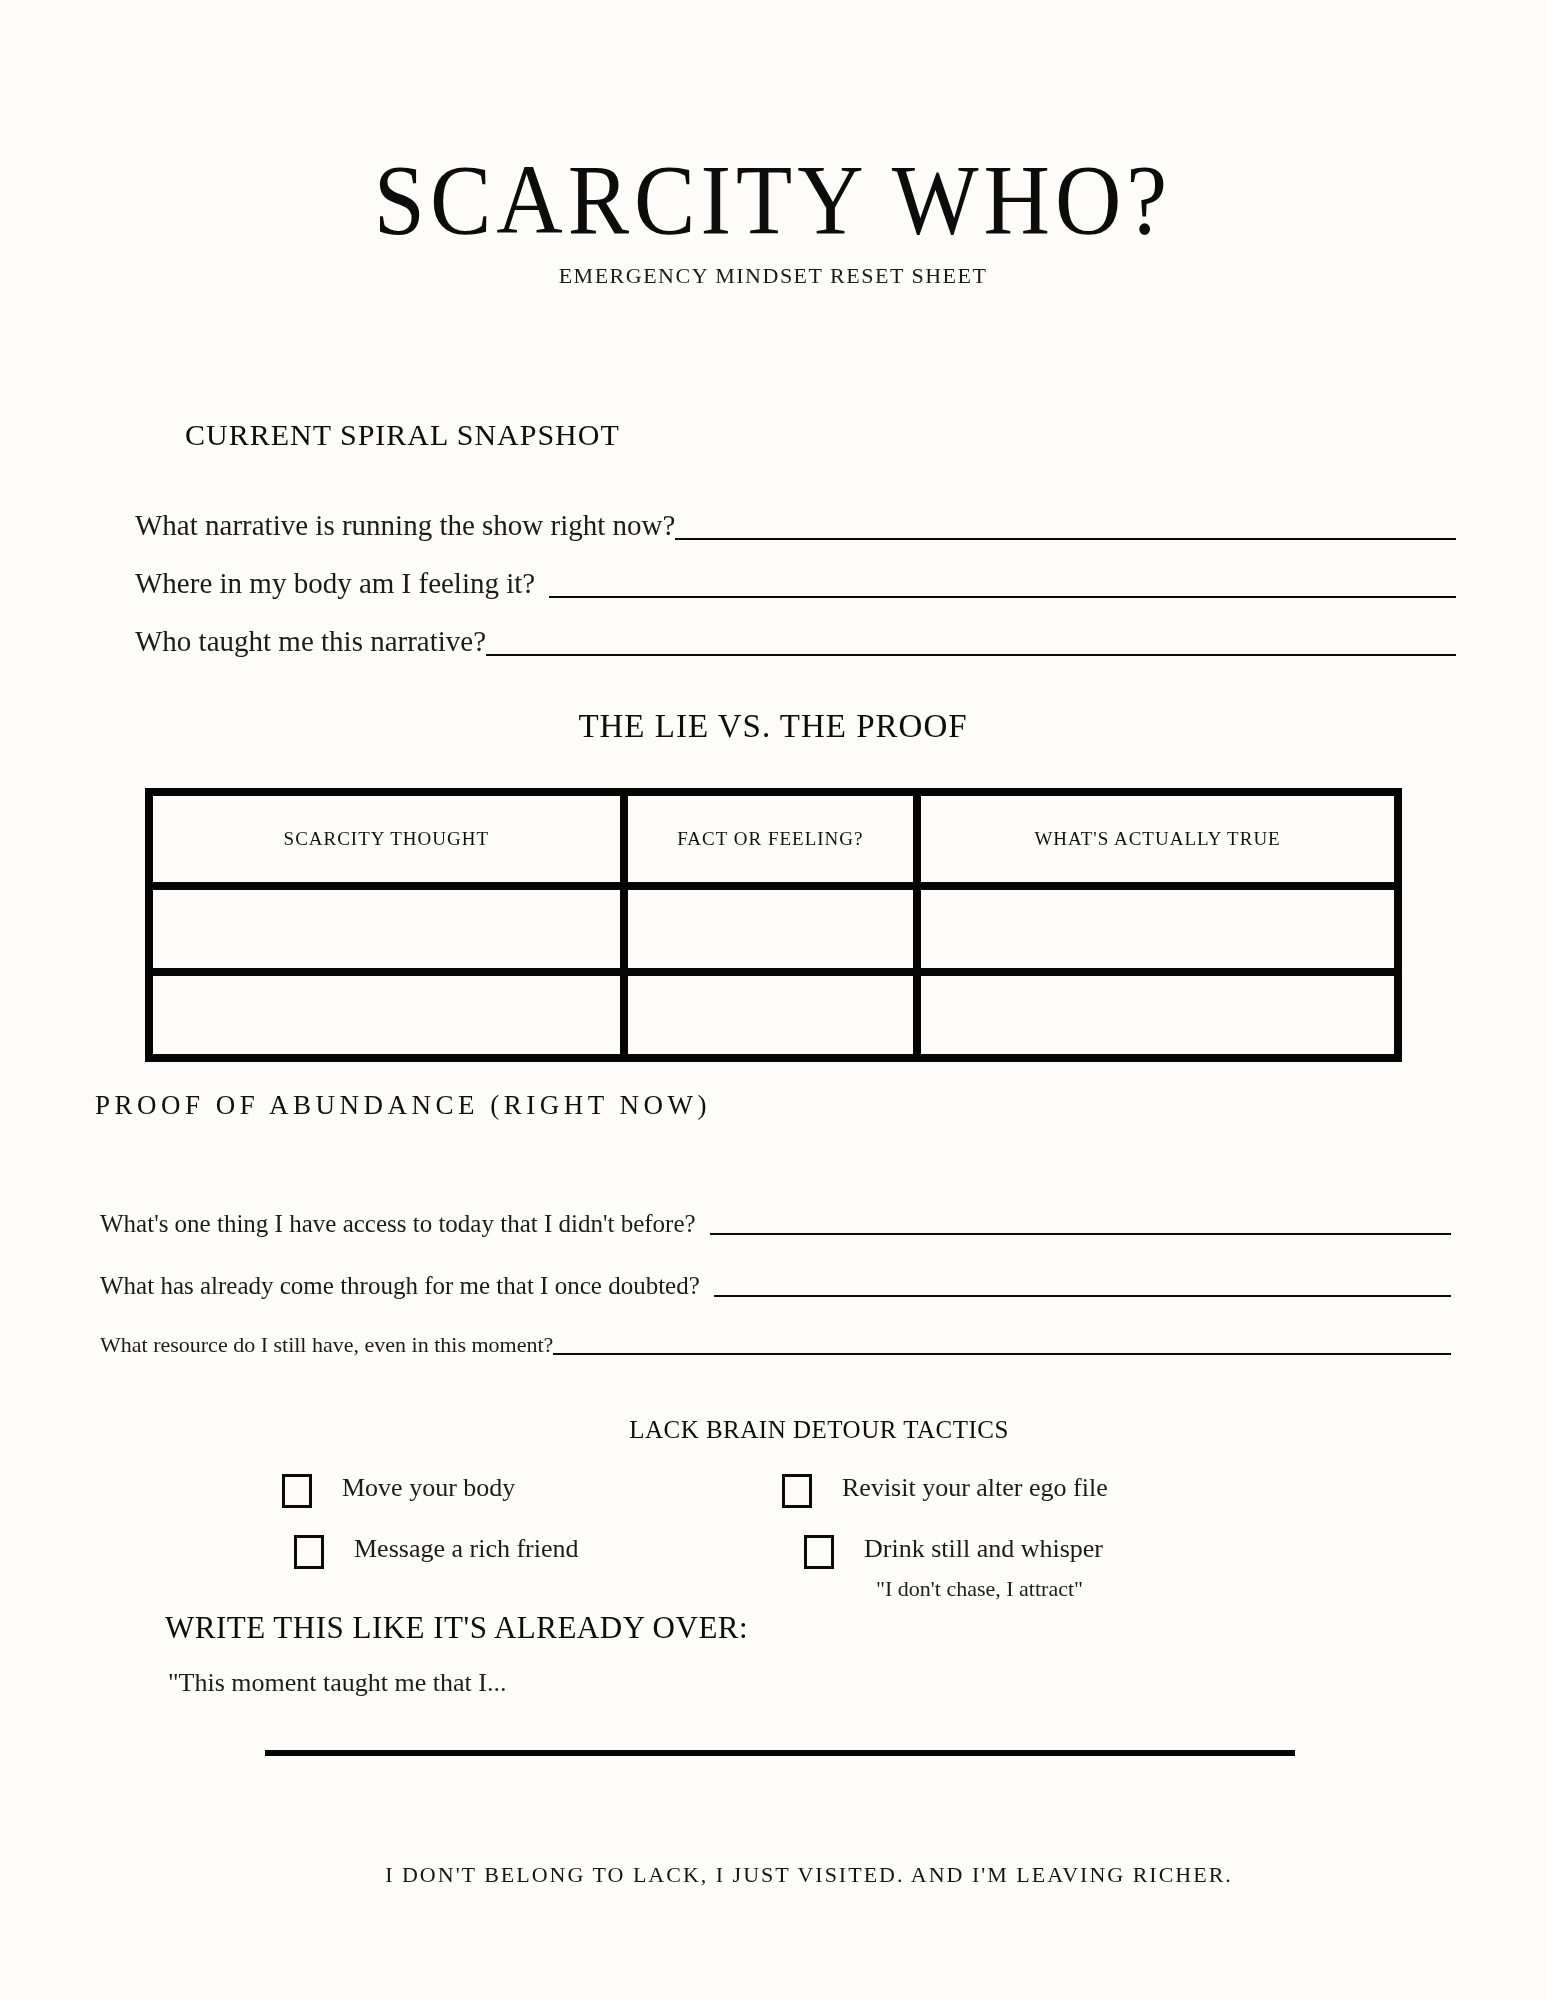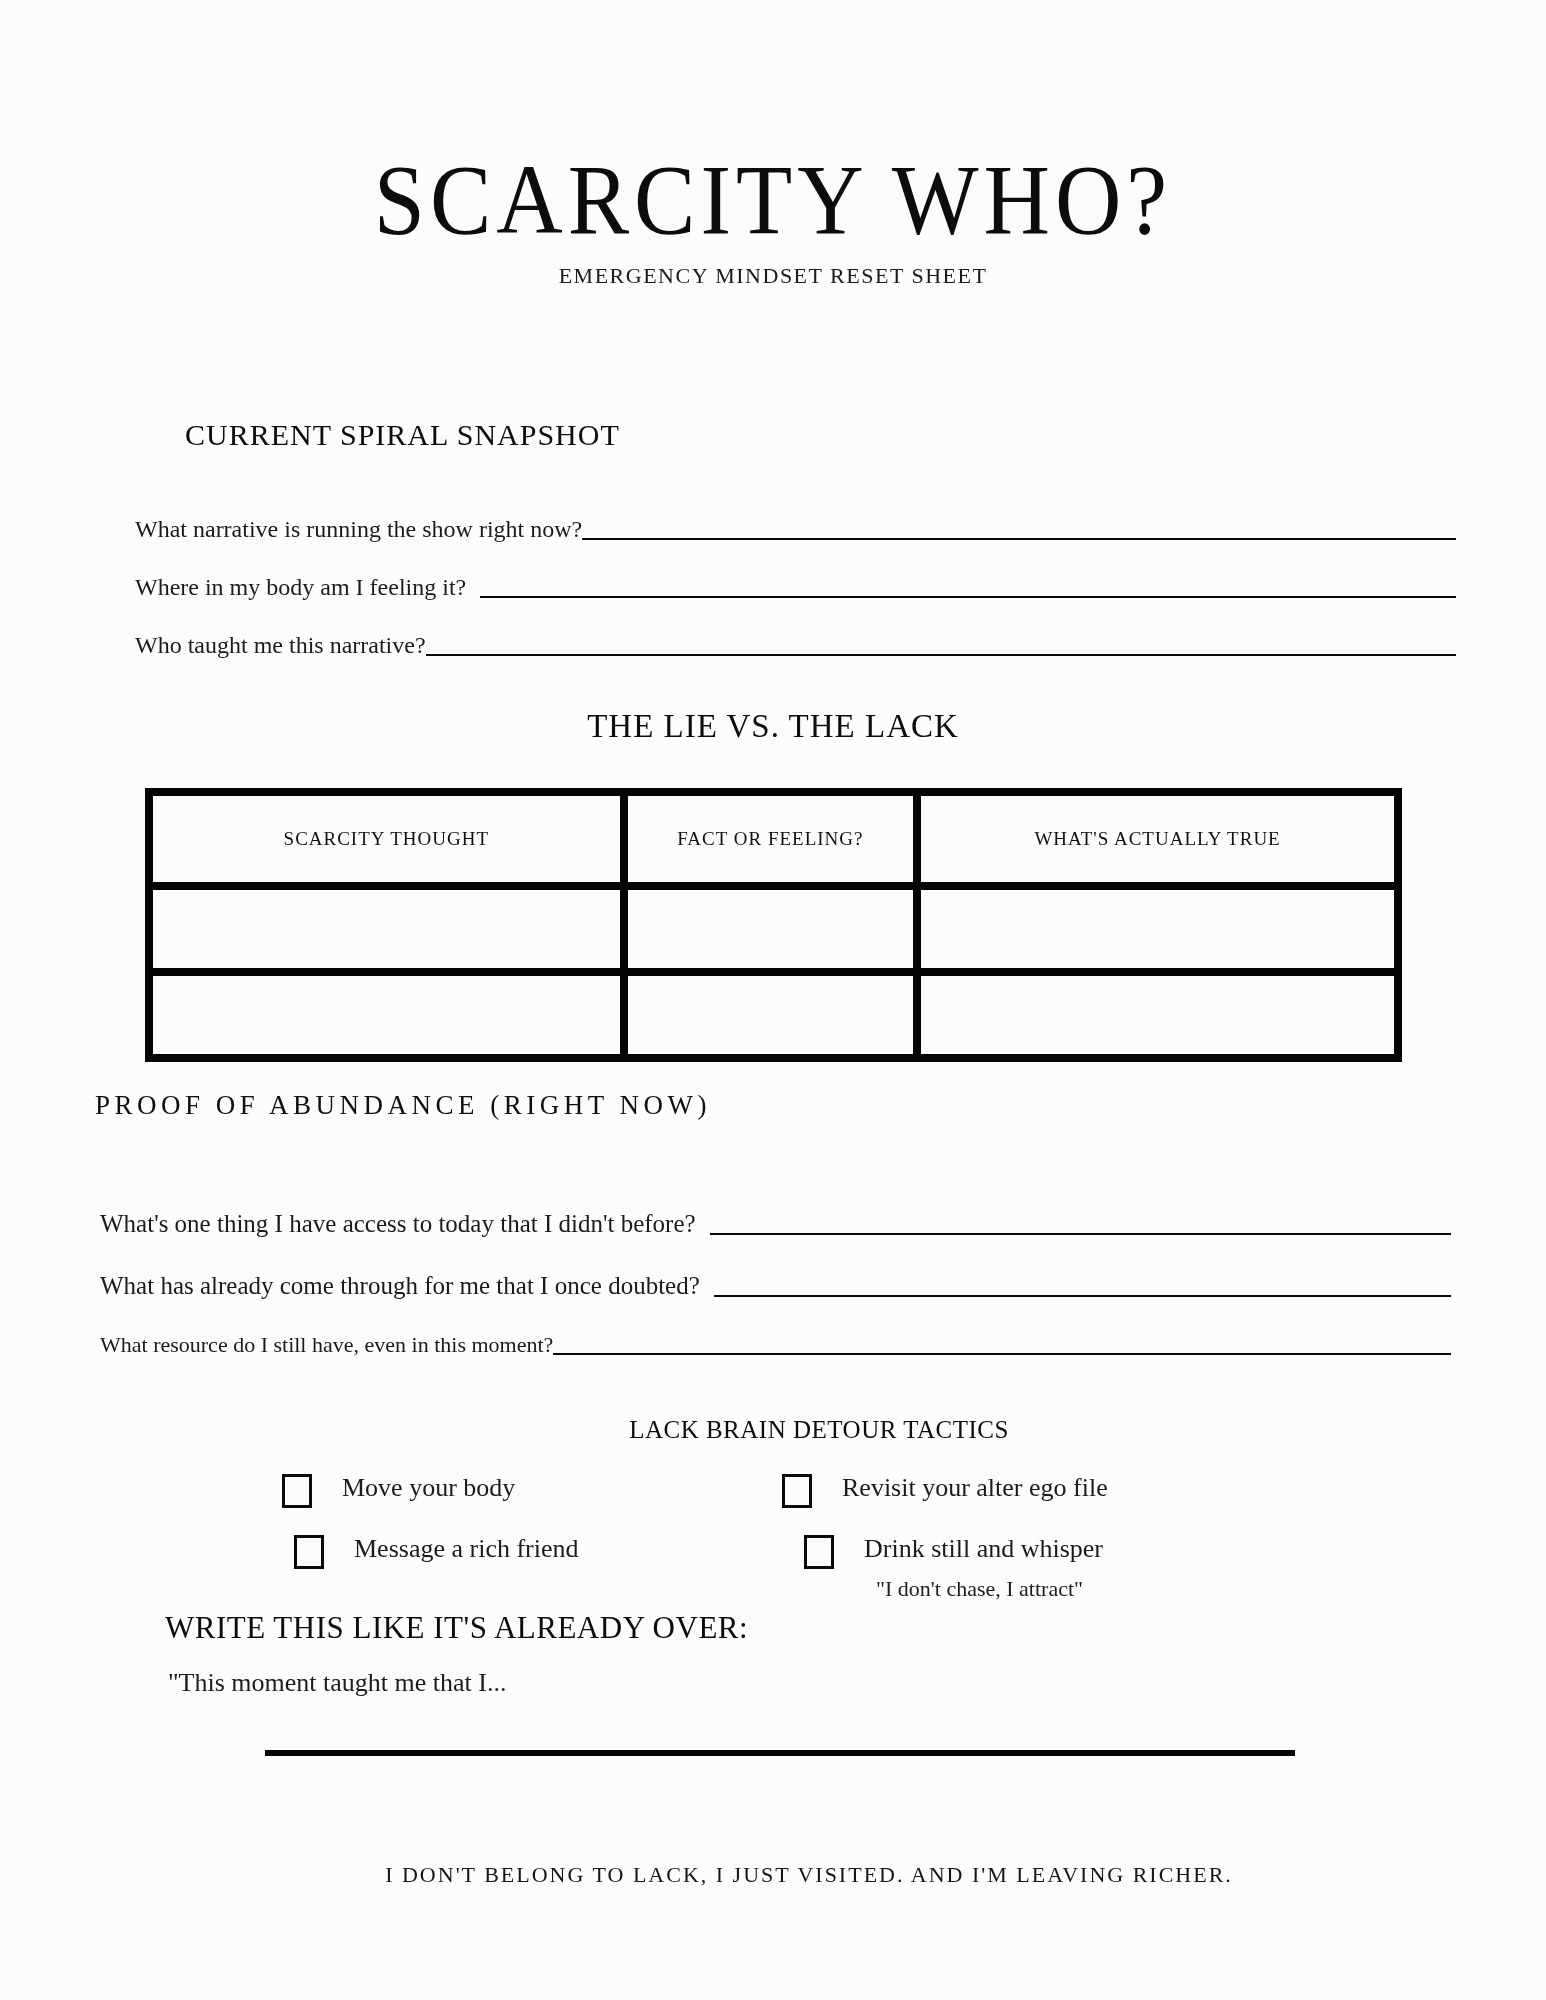--- a/index.html
+++ b/index.html
@@ -52,21 +52,21 @@
     font-size:31px; letter-spacing:0.5px; color:#0c0c0c;
   }
   .write-prompt{
     position:absolute; top:1668px; left:168px;
     font-size:26px; color:#1c1c1c;
   }
   
   .q-block{position:absolute; left:135px; right:90px;}
   .q-block.snapshot{top:502px;}
   .q-row{display:flex; align-items:flex-end; height:43px; margin-bottom:15px;}
-  .q-label{white-space:nowrap; font-size:24px; line-height:1.3; color:#1b1b1b;}
+  .q-label{white-space:nowrap; font-size:29px; line-height:1.3; color:#1b1b1b;}
   .fill-line{flex:1; border-bottom:2px solid #0a0a0a; margin-bottom:5px;}
   .fill-line.gap{margin-left:14px;}
 
   .q-block.proof{top:1198px; left:100px; right:95px;}
   .q-block.proof .q-row{height:42px; margin-bottom:20px;}
   .q-block.proof .q-label{font-size:25px;}
   .q-block.proof .q-row.small .q-label{font-size:22px;}
   .q-block.proof .q-row.small{height:38px;}
 
   
@@ -137,21 +137,21 @@
     <div class="q-row">
       <span class="q-label">Where in my body am I feeling it?</span>
       <span class="fill-line gap"></span>
     </div>
     <div class="q-row">
       <span class="q-label">Who taught me this narrative?</span>
       <span class="fill-line"></span>
     </div>
   </div>
 
-  <div class="lie-heading">THE LIE VS. THE LACK</div>
+  <div class="lie-heading">THE LIE VS. THE PROOF</div>
 
   <table class="math-table">
     <thead>
       <tr>
         <th class="col-1">SCARCITY THOUGHT</th>
         <th class="col-2">FACT OR FEELING?</th>
         <th class="col-3">WHAT'S ACTUALLY TRUE</th>
       </tr>
     </thead>
     <tbody>

